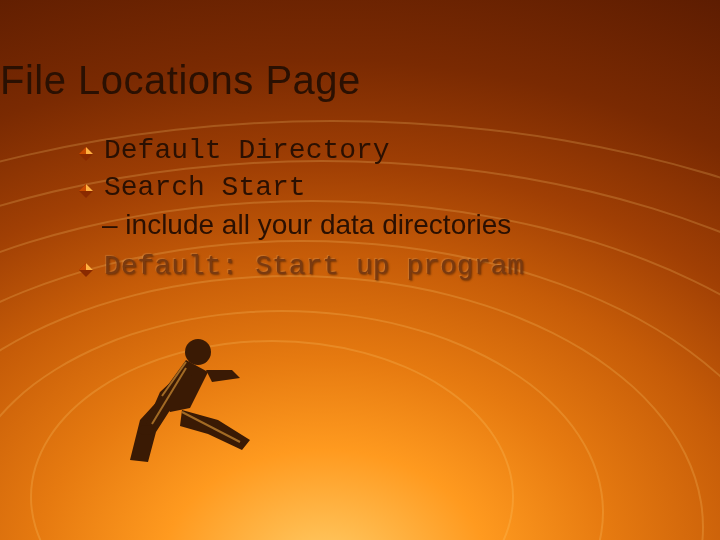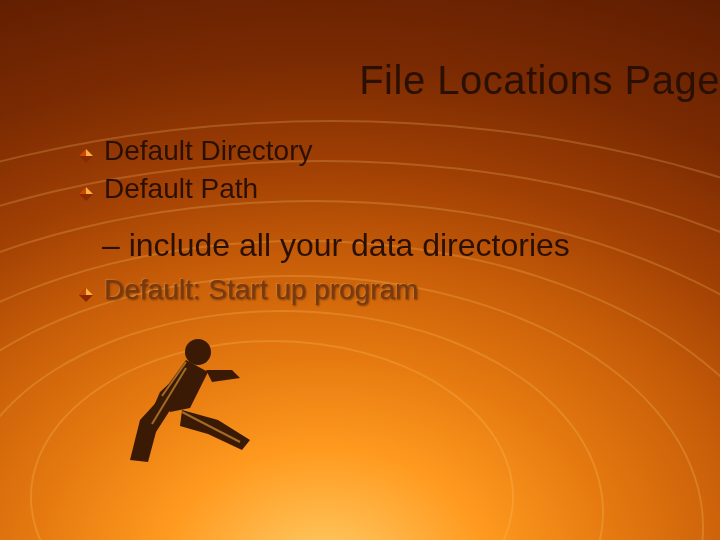--- a/index.html
+++ b/index.html
@@ -47,52 +47,53 @@
     width: 170px;
     height: 170px;
   }
   .runner svg { width: 100%; height: 100%; }
 
   .title {
     position: absolute;
     top: 58px;
     left: 0;
     width: 720px;
-    text-align: right;
+    text-align: left;
     font-size: 40px;
     font-weight: 400;
     color: #2a1002;
     letter-spacing: 0.5px;
   }
   .content {
     position: absolute;
     top: 135px;
     left: 78px;
     right: 40px;
   }
   .bullet-row {
     display: flex;
     align-items: baseline;
     margin-bottom: 6px;
+    font-family: Liberation Mono, monospace;
   }
   .bullet-icon {
     flex: 0 0 auto;
     margin-right: 10px;
     position: relative;
     top: 4px;
   }
   .bullet-text {
     font-size: 28px;
     color: #2a1002;
   }
   .sub-row {
     margin-left: 24px;
-    margin-top: 22px;
+    margin-top: 6px;
     margin-bottom: 10px;
-    font-size: 32px;
+    font-size: 28px;
     color: #2a1002;
   }
   
   .optional .bullet-text {
     color: #7a3a10;
     text-shadow: 1px 1px 2px rgba(30,10,0,0.5), -1px -1px 1px rgba(255,220,160,0.2);
   }
 </style>
 </head>
 <body>
@@ -150,21 +151,21 @@
     </div>
 
     <div class="bullet-row">
       <span class="bullet-icon">
         <svg width="16" height="16" viewBox="0 0 16 16">
           <polygon points="8,1 15,8 8,15 1,8" fill="#8a2a00"></polygon>
           <polygon points="8,1 15,8 8,8" fill="#ffb040"></polygon>
           <polygon points="8,1 1,8 8,8" fill="#c94a00"></polygon>
         </svg>
       </span>
-      <span class="bullet-text">Default Path</span>
+      <span class="bullet-text">Search Start</span>
     </div>
 
     <div class="sub-row">– include all your data directories</div>
 
     <div class="bullet-row optional">
       <span class="bullet-icon">
         <svg width="16" height="16" viewBox="0 0 16 16">
           <polygon points="8,1 15,8 8,15 1,8" fill="#8a2a00"></polygon>
           <polygon points="8,1 15,8 8,8" fill="#ffb040"></polygon>
           <polygon points="8,1 1,8 8,8" fill="#c94a00"></polygon>

